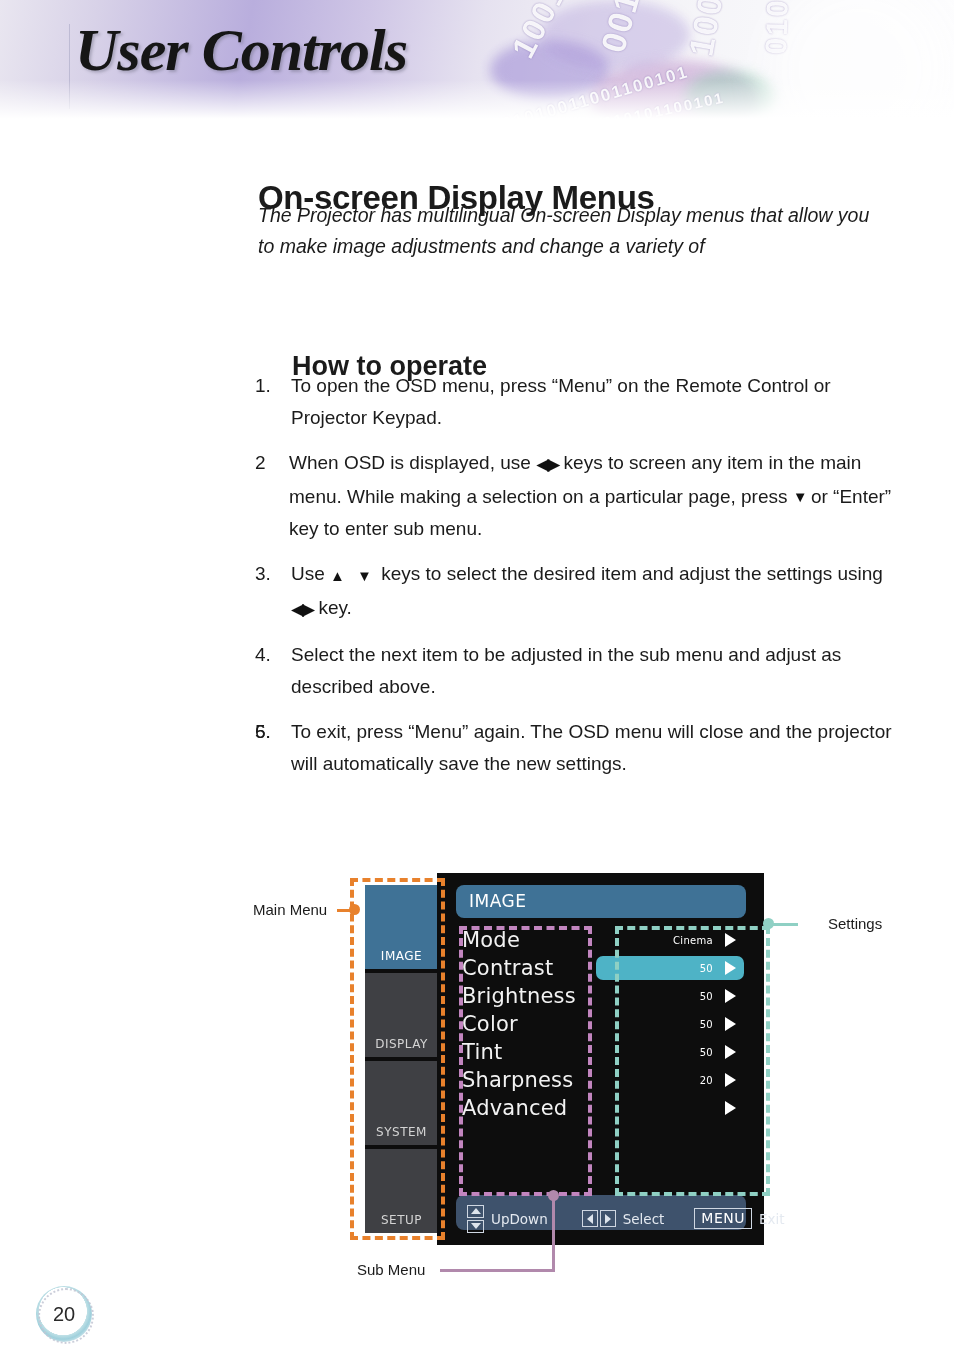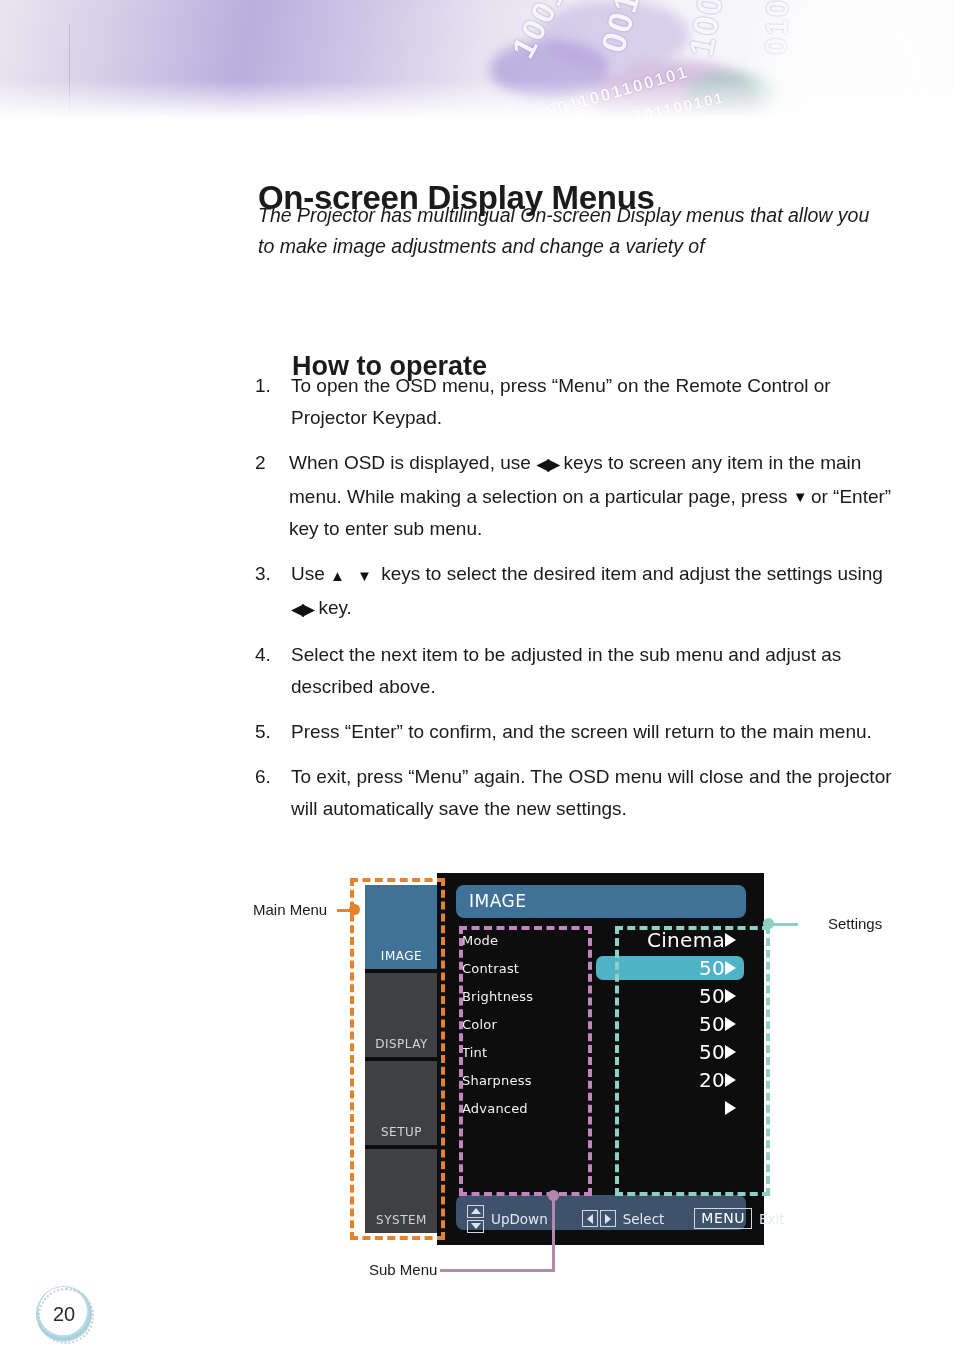--- a/index.html
+++ b/index.html
@@ -158,43 +158,43 @@
   }
   .osd-row {
     position: relative;
     height: 28px;
     display: flex;
     align-items: center;
   }
   .osd-label {
     width: 140px;
     color: #f2f2f2;
-    font-size: 13px;
+    font-size: 21px;
     font-family: "DejaVu Sans", sans-serif;
     padding-left: 6px;
     box-sizing: border-box;
     letter-spacing: .2px;
   }
   .osd-valbox {
     position: relative;
     width: 148px;
     height: 24px;
     display: flex;
     align-items: center;
     justify-content: flex-end;
     border-radius: 7px;
     padding-right: 6px;
     box-sizing: border-box;
   }
   .osd-row.selected .osd-valbox { background: #4eb3c6; }
   .osd-val {
     color: #ffffff;
-    font-size: 20px;
+    font-size: 10px;
     font-family: "DejaVu Sans", sans-serif;
-    margin-right: 0;
+    margin-right: 12px;
     letter-spacing: .3px;
   }
   .osd-arrow {
     width: 0; height: 0;
     border-left: 11px solid #ffffff;
     border-top: 7px solid transparent;
     border-bottom: 7px solid transparent;
     margin-right: 2px;
   }
 
@@ -326,20 +326,21 @@
     <div class="blob" style="left:70px;top:60px;width:150px;height:70px;background:rgba(170,150,215,.4);"></div>
     <div class="binary-row" style="left:30px;top:62px;font-size:32px;transform:rotate(-62deg);">1001</div>
     <div class="binary-row" style="left:112px;top:52px;font-size:34px;transform:rotate(-74deg);">0010</div>
     <div class="binary-row" style="left:196px;top:55px;font-size:34px;transform:rotate(-80deg);">1001</div>
     <div class="binary-row" style="left:270px;top:60px;font-size:30px;transform:rotate(-88deg);">0101</div>
     <div class="binary-row" style="left:18px;top:150px;font-size:17px;transform:rotate(-16deg);">101010011001100101</div>
     <div class="binary-row" style="left:30px;top:172px;font-size:15px;transform:rotate(-12deg);">1010100101010101100101</div>
     <div class="blob" style="left:300px;top:40px;width:180px;height:180px;background:rgba(255,255,255,.75);filter:blur(22px);"></div>
   </div>
   <div class="banner-rule"></div>
+  <div class="banner-title">User Controls</div>
   <div class="banner-fade-bottom"></div>
 </div>
 
 <div class="content">
 
   <h1 class="h1">On-screen Display Menus</h1>
 
   <div class="intro">
     <span>The Projector has multilingual On-screen Display menus that</span>
     <span>allow you to make image adjustments and change a variety of</span>
@@ -372,45 +373,44 @@
       <span>key.</span>
     </div>
 
     <div class="step">
       <span class="num">4.</span>
       <span>Select the next item to be adjusted in the sub menu and adjust as described above.</span>
     </div>
 
     <div class="step">
       <span class="num">5.</span>
-      <span>Press “Enter” to confirm, and the screen will return to the main menu.</span>
     </div>
 
     <div class="step">
       <span class="num">6.</span>
       <span>To exit, press “Menu” again. The OSD menu will close and the projector will automatically save the new settings.</span>
     </div>
 
   </div>
 </div>
 
 <div class="osd-wrap">
 
   <div class="osd-tabs">
     <div class="osd-tab active">
       <span>IMAGE</span>
     </div>
     <div class="osd-tab">
       <span>DISPLAY</span>
     </div>
     <div class="osd-tab">
+      <span>SYSTEM</span>
+    </div>
+    <div class="osd-tab">
       <span>SETUP</span>
-    </div>
-    <div class="osd-tab">
-      <span>SYSTEM</span>
     </div>
   </div>
 
   <div class="osd-panel">
 
     <div class="osd-title">IMAGE</div>
 
     <div class="osd-rows">
 
       <div class="osd-row">
@@ -516,21 +516,21 @@
     <div class="conn-line" style="left:768px;top:183px;width:30px;height:3px;background:#8fd0c4;"></div>
     <div class="dot" style="left:763px;top:178px;background:#8fd0c4;"></div>
   </div>
   <div class="label-anno" style="left:828px;top:175px;">Settings</div>
 
   <div class="conn" style="color:#b189ac;">
     <div class="conn-line" style="left:552px;top:456px;width:3px;height:75px;background:#b189ac;"></div>
     <div class="conn-line" style="left:440px;top:529px;width:115px;height:3px;background:#b189ac;"></div>
     <div class="dot" style="left:548px;top:450px;background:#b189ac;"></div>
   </div>
-  <div class="label-anno" style="left:369px;top:521px;">Sub Menu</div>
+  <div class="label-anno" style="left:357px;top:521px;">Sub Menu</div>
 
 </div>
 
 <div class="page-badge">
   <div class="badge-ring"></div>
   <div class="badge-dots"></div>
   <div class="badge-inner">20</div>
 </div>
 
 </body></html>

